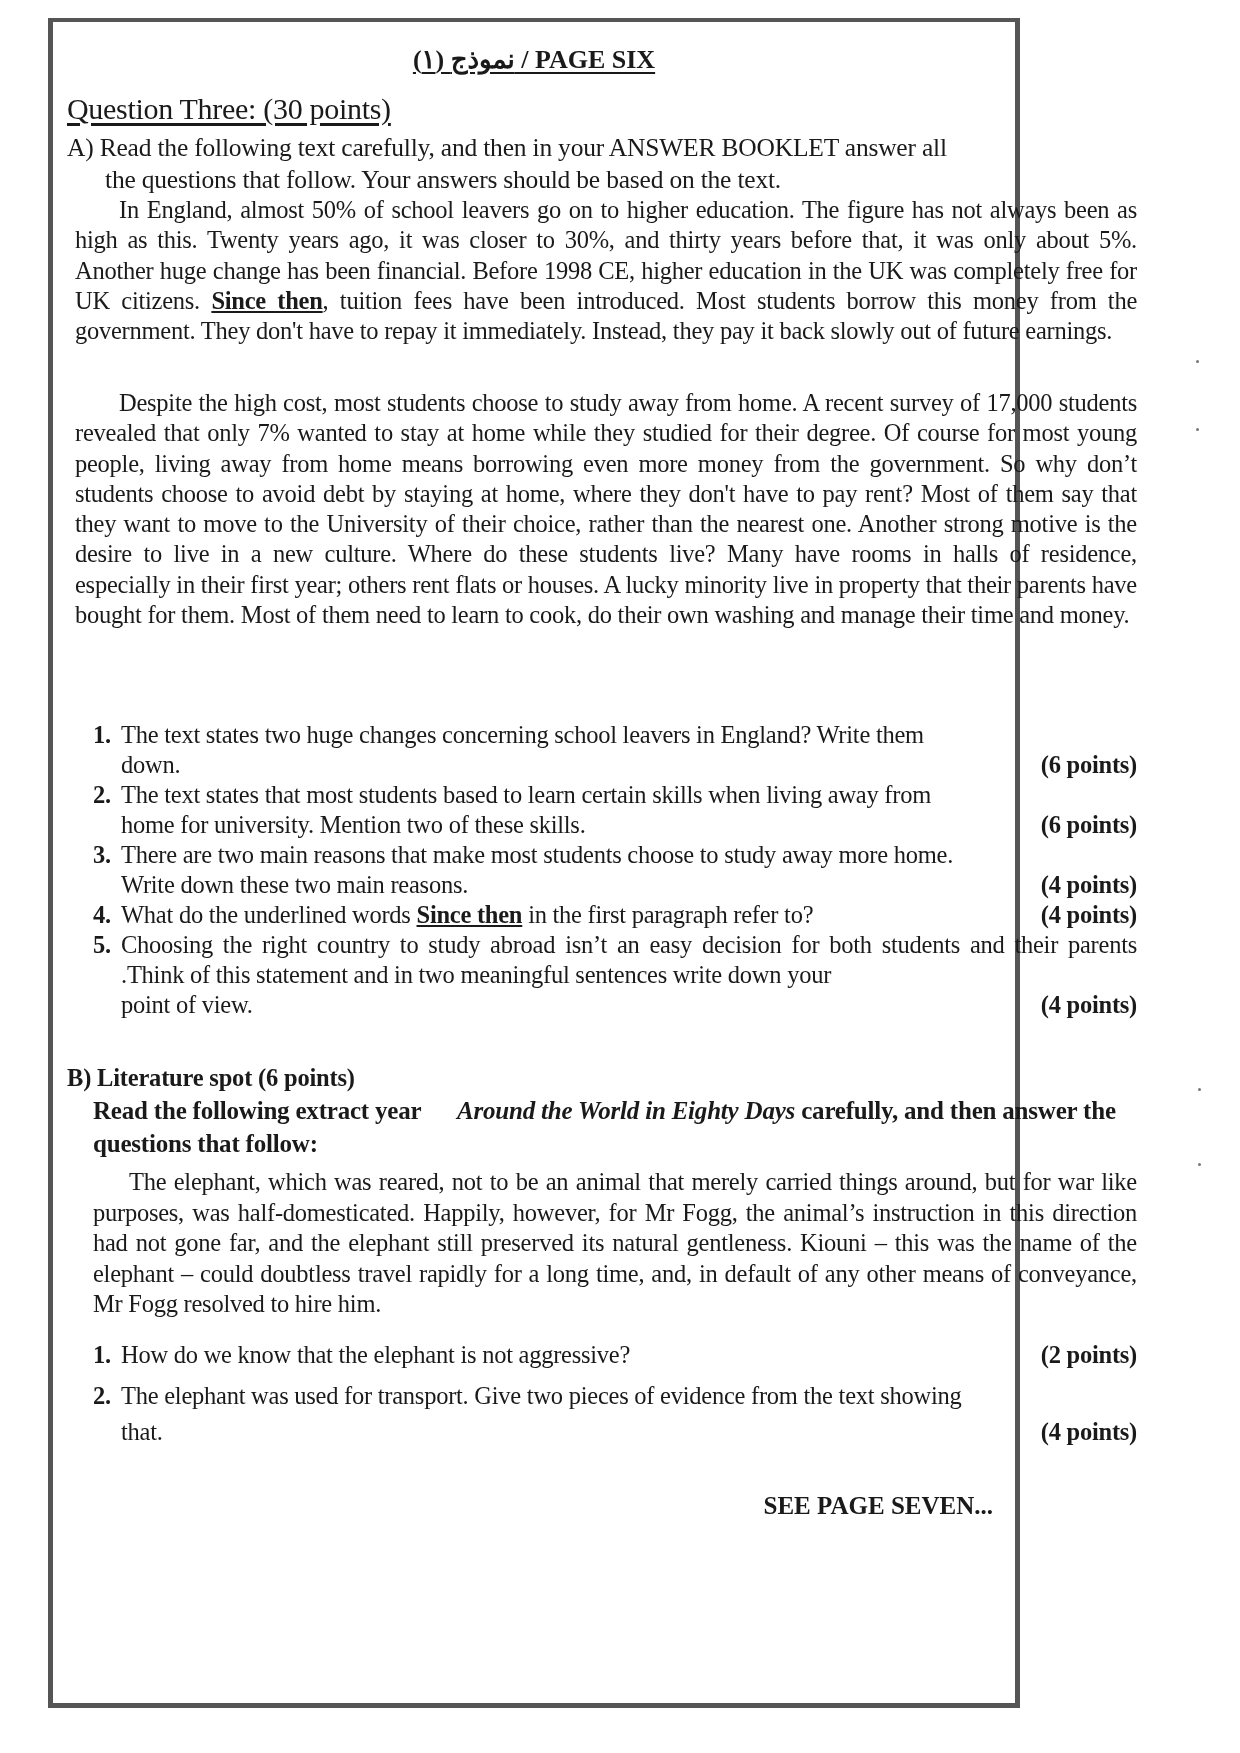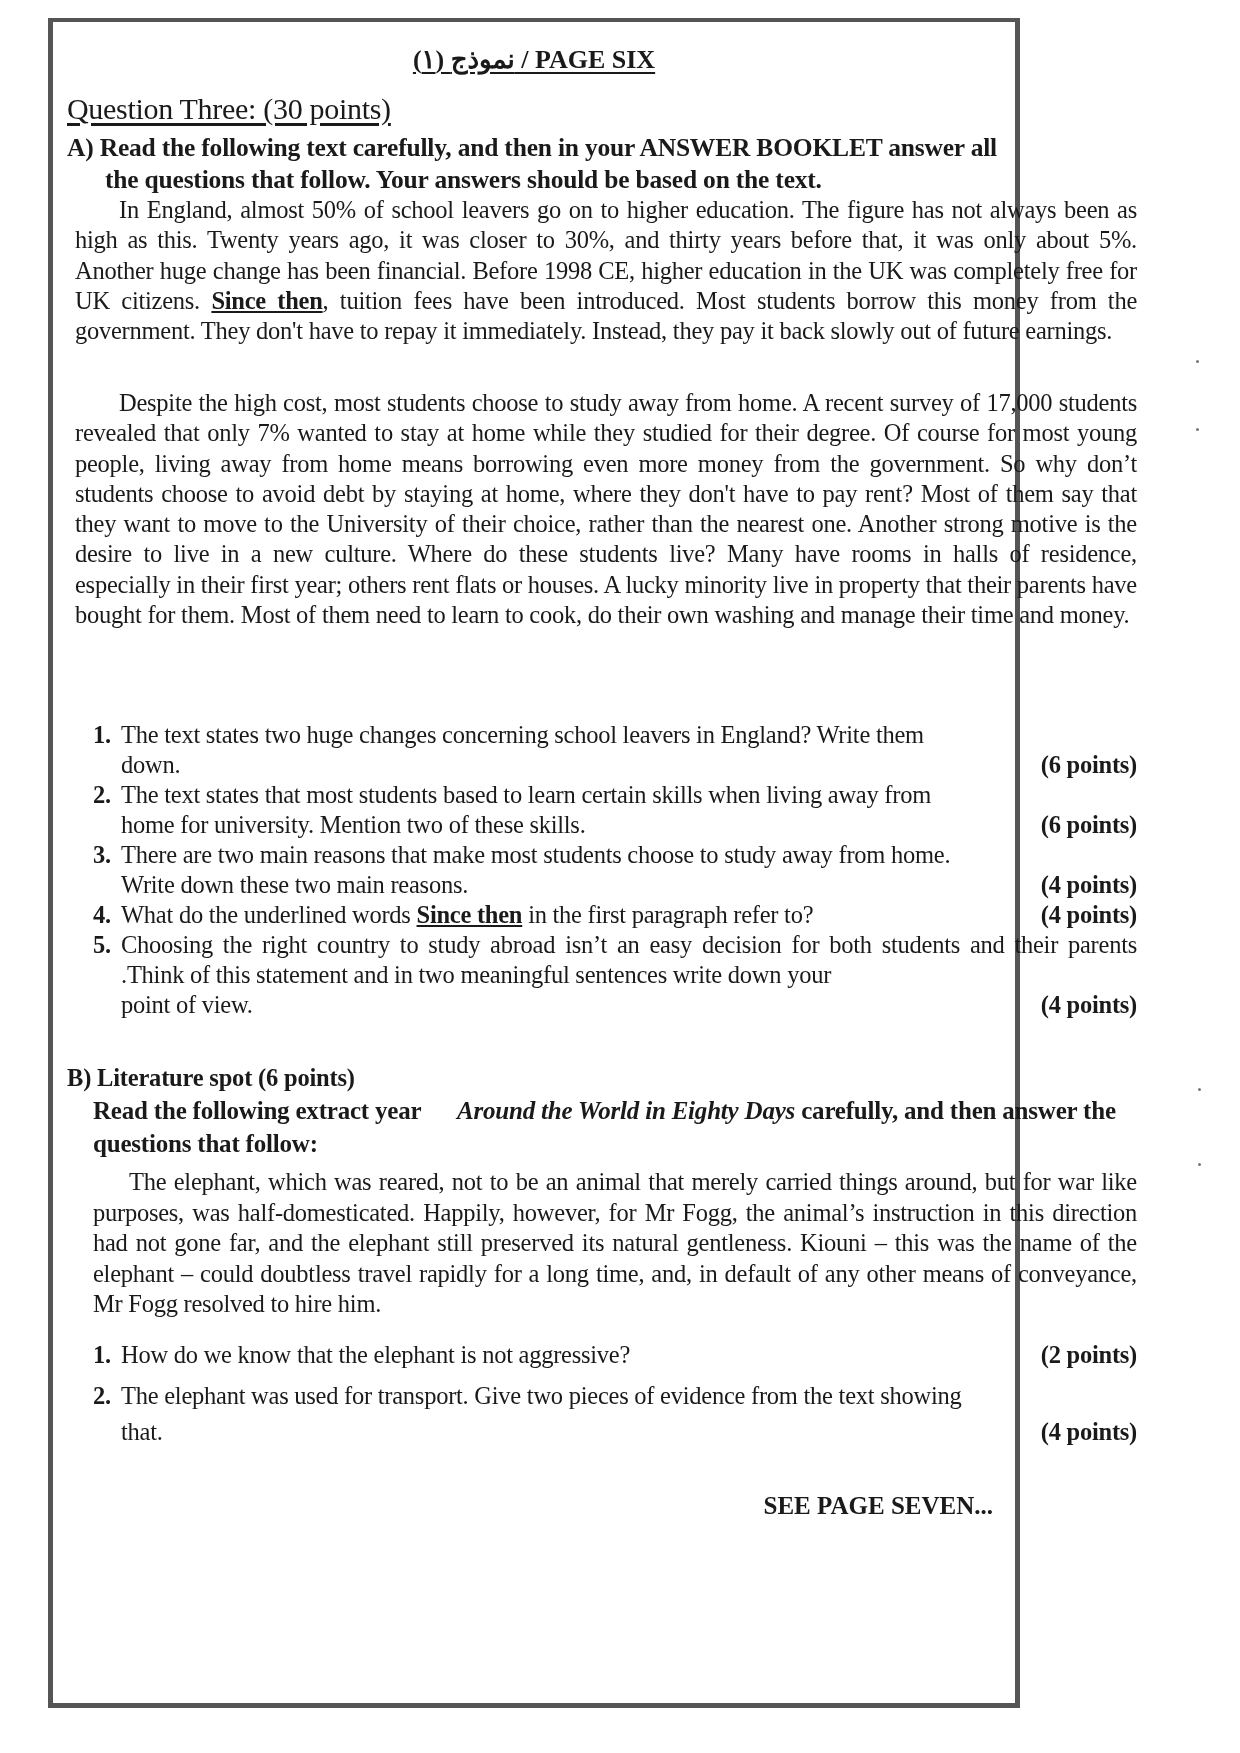--- a/index.html
+++ b/index.html
@@ -5,21 +5,21 @@
   html, body { margin:0; padding:0; background:#ffffff; }
   body { width:1240px; height:1753px; position:relative; overflow:hidden;
          font-family:"Liberation Serif", "DejaVu Serif", serif; color:#1a1a1a; }
   .frame { position:absolute; left:48px; top:18px; width:972px; height:1690px;
            border:5px solid #555; border-top-width:4px; box-sizing:border-box; }
   .page-title { position:absolute; left:0; right:0; top:22px; text-align:center;
                 font-weight:bold; font-size:26px; }
   .page-title span { text-decoration:underline; text-underline-offset:4px; }
   .q-heading { position:absolute; left:14px; top:70px; font-size:30px;
                text-decoration:underline; text-underline-offset:4px; letter-spacing:-0.3px;text-align:center; }
-  .instr { position:absolute; left:14px; top:110px; width:1070px; font-weight:bold;
+  .instr { position:absolute; left:14px; top:110px; width:1070px; font-weight:normal;
            font-size:25.5px; line-height:32px; letter-spacing:-0.2px; }
   .instr .cont { padding-left:38px; display:block; }
   .para { position:absolute; left:22px; width:1062px; font-size:24.5px; line-height:30.3px;
           text-align:justify; text-indent:44px; letter-spacing:-0.25px; }
   .para u b { font-weight:bold; }
   .qlist { position:absolute; left:40px; width:1044px; font-size:24.5px; line-height:30px;
            letter-spacing:-0.25px; }
   .qitem { position:relative; padding-left:28px; text-align:justify; }
   .qitem .num { position:absolute; left:0; top:0; font-weight:bold; }
   .qitem .pts { float:right; font-weight:bold; }
@@ -64,21 +64,21 @@
       <span>The text states two huge changes concerning school leavers in England? Write them</span>
       <span class="lastline"><span>down.</span><span class="pts">(6 points)</span></span>
     </div>
     <div class="qitem">
       <span class="num">2.</span>
       <span>The text states that most students based to learn certain skills when living away from</span>
       <span class="lastline"><span>home for university. Mention two of these skills.</span><span class="pts">(6 points)</span></span>
     </div>
     <div class="qitem">
       <span class="num">3.</span>
-      <span>There are two main reasons that make most students choose to study away from home.</span>
+      <span>There are two main reasons that make most students choose to study away more home.</span>
       <span class="lastline"><span>Write down these two main reasons.</span><span class="pts">(4 points)</span></span>
     </div>
     <div class="qitem">
       <span class="num">4.</span>
       <span>What do the underlined words </span><u><b>Since then</b></u><span> in the first paragraph refer to?</span>
       <span class="pts">(4 points)</span>
     </div>
     <div class="qitem">
       <span class="num">5.</span>
       <span>Choosing the right country to study abroad isn’t an easy decision for both students and</span>

